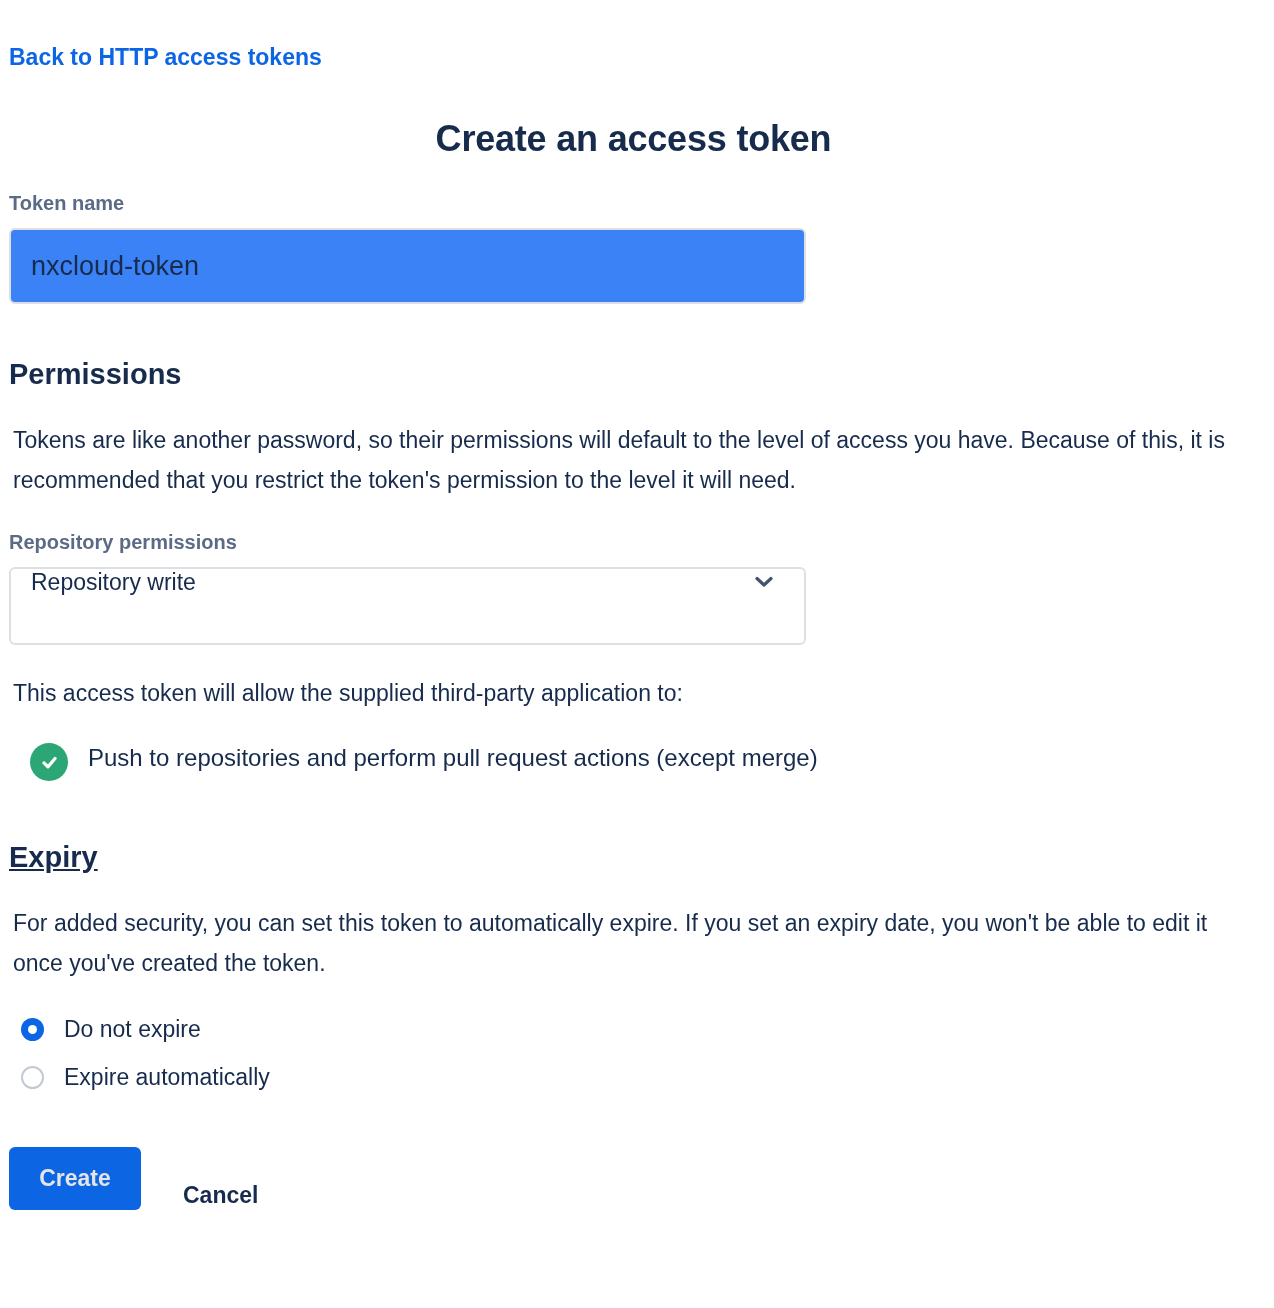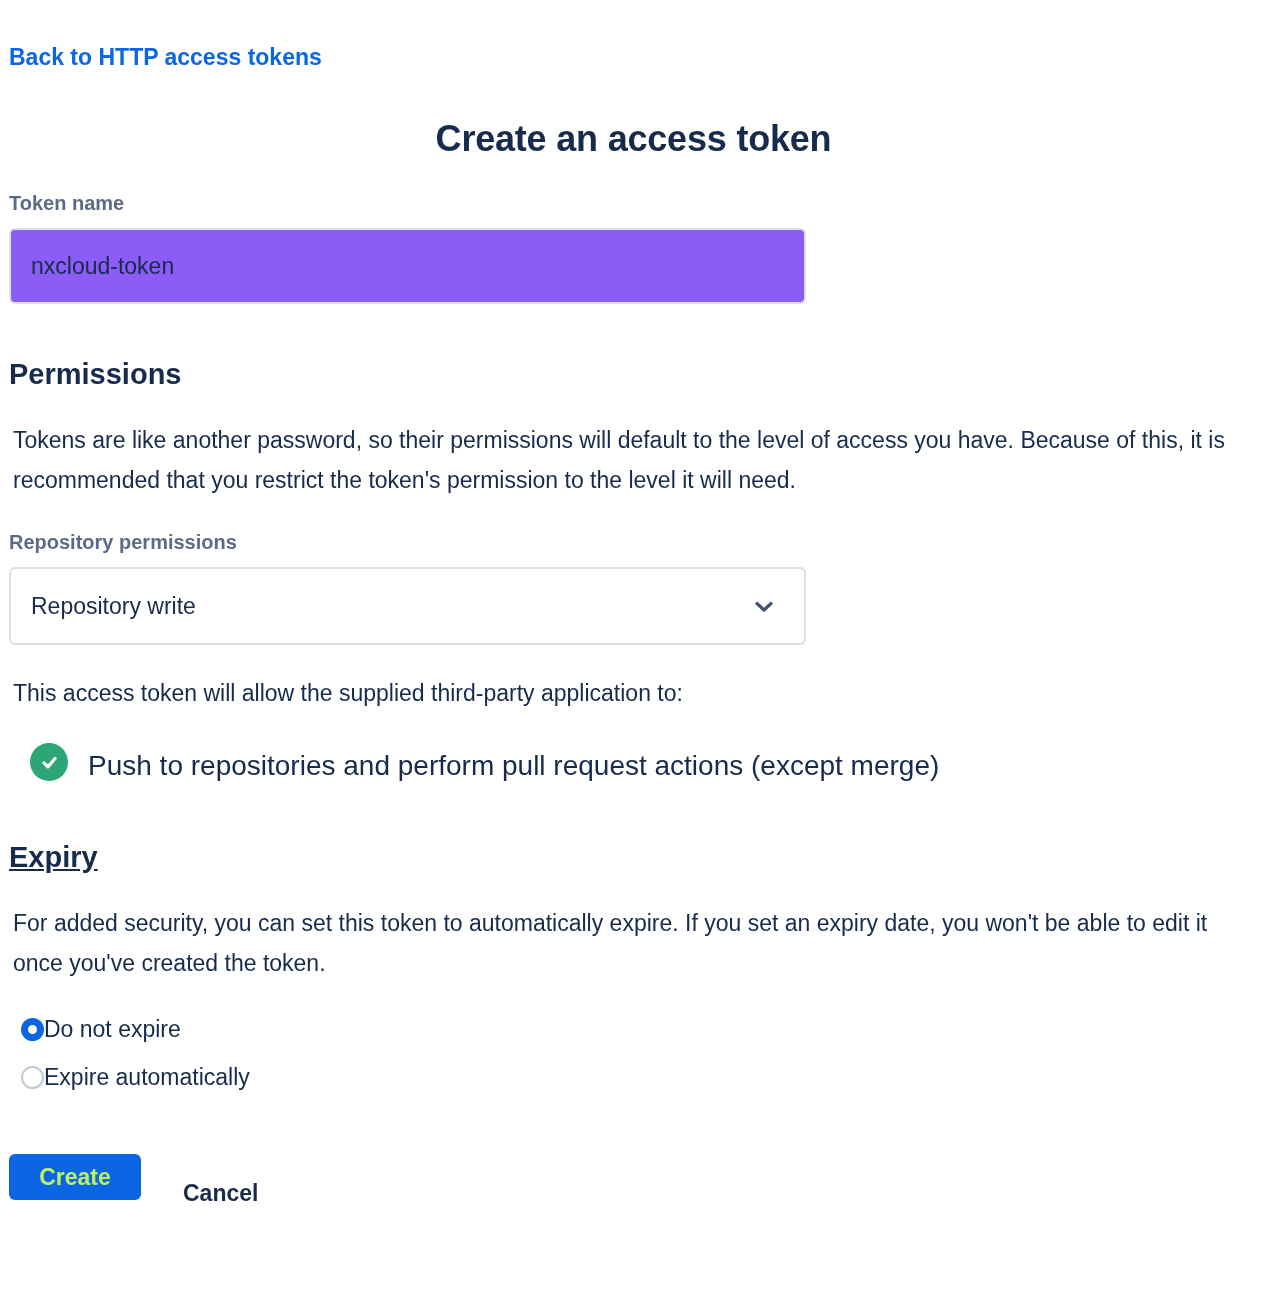--- a/index.html
+++ b/index.html
@@ -45,24 +45,24 @@
     color: var(--label-gray, #5C6B85);
   }
   .text-input {
     display: block;
     margin-top: 13px;
     width: 797px;
     height: 76px;
     border: 2px solid var(--border-gray, #DCDFE4);
     border-radius: 6px;
     padding: 0 20px;
-    font-size: 23px;
+    font-size: 27px;
     font-family: inherit;
     color: var(--text-dark, #172B4D);
-    background: #8b5cf6;
+    background: #3b82f6;
     outline: none;
   }
   .section-heading {
     margin: 52px 0 0 0;
     font-size: 29px;
     line-height: 36px;
     font-weight: 600;
     color: var(--text-dark, #172B4D);
   }
   .section-heading.expiry-gap {
@@ -77,43 +77,43 @@
     color: var(--text-dark, #172B4D);
   }
   .select-box {
     margin-top: 13px;
     width: 797px;
     height: 78px;
     border: 2px solid var(--border-gray, #DCDFE4);
     border-radius: 6px;
     padding: 0 28px 0 20px;
     display: flex;
-    align-items: center;
+    align-items: flex-start;
     justify-content: space-between;
     font-size: 23px;
     background: #ffffff;
     cursor: pointer;
   }
   .chevron-down {
     width: 24px;
     height: 24px;
     flex: none;
     color: #44546F;
   }
   .capability-list {
     list-style: none;
     margin: 30px 0 0 0;
     padding: 0 0 0 21px;
   }
   .capability-item {
     display: flex;
-    align-items: flex-end;
+    align-items: flex-start;
     gap: 20px;
     margin-bottom: 24px;
-    font-size: 28px;
+    font-size: 24px;
     line-height: 30px;
   }
   .capability-item:last-child { margin-bottom: 0; }
   .check-circle {
     width: 38px;
     height: 38px;
     border-radius: 50%;
     background: var(--success-green, #2CA674);
     display: flex;
     align-items: center;
@@ -125,20 +125,21 @@
     height: 19px;
     color: #ffffff;
   }
   .radio-group {
     margin-top: 22px;
     margin-left: 12px;
   }
   .radio-row {
     display: flex;
     align-items: center;
+    gap: 20px;
     height: 48px;
     cursor: pointer;
   }
   .radio {
     position: relative;
     width: 23px;
     height: 23px;
     border-radius: 50%;
     border: 2px solid #C2C9D2;
     background: #ffffff;
@@ -160,23 +161,23 @@
     color: var(--text-dark, #172B4D);
   }
   .actions {
     margin-top: 46px;
     display: flex;
     align-items: center;
     gap: 42px;
   }
   .btn-primary {
     width: 132px;
-    height: 46px;
+    height: 63px;
     background: var(--primary-blue, #0C66E4);
-    color: #bef264;
+    color: #e5e5e5;
     border: none;
     border-radius: 6px;
     font-size: 23px;
     font-weight: 600;
     font-family: inherit;
     cursor: pointer;
   }
   .btn-subtle {
     background: none;
     border: none;

